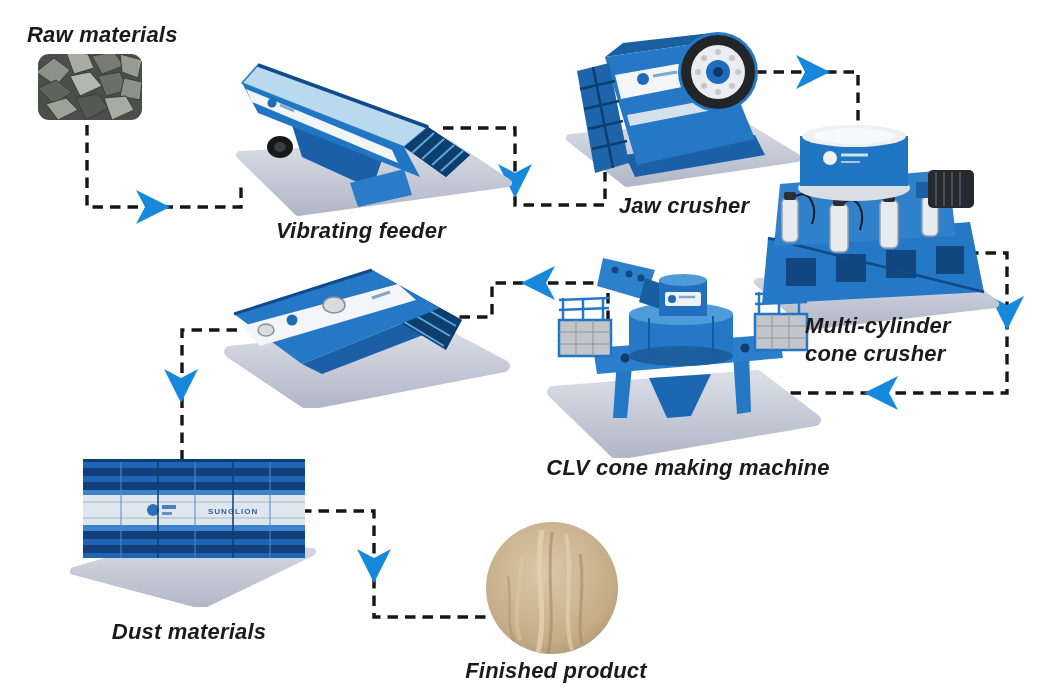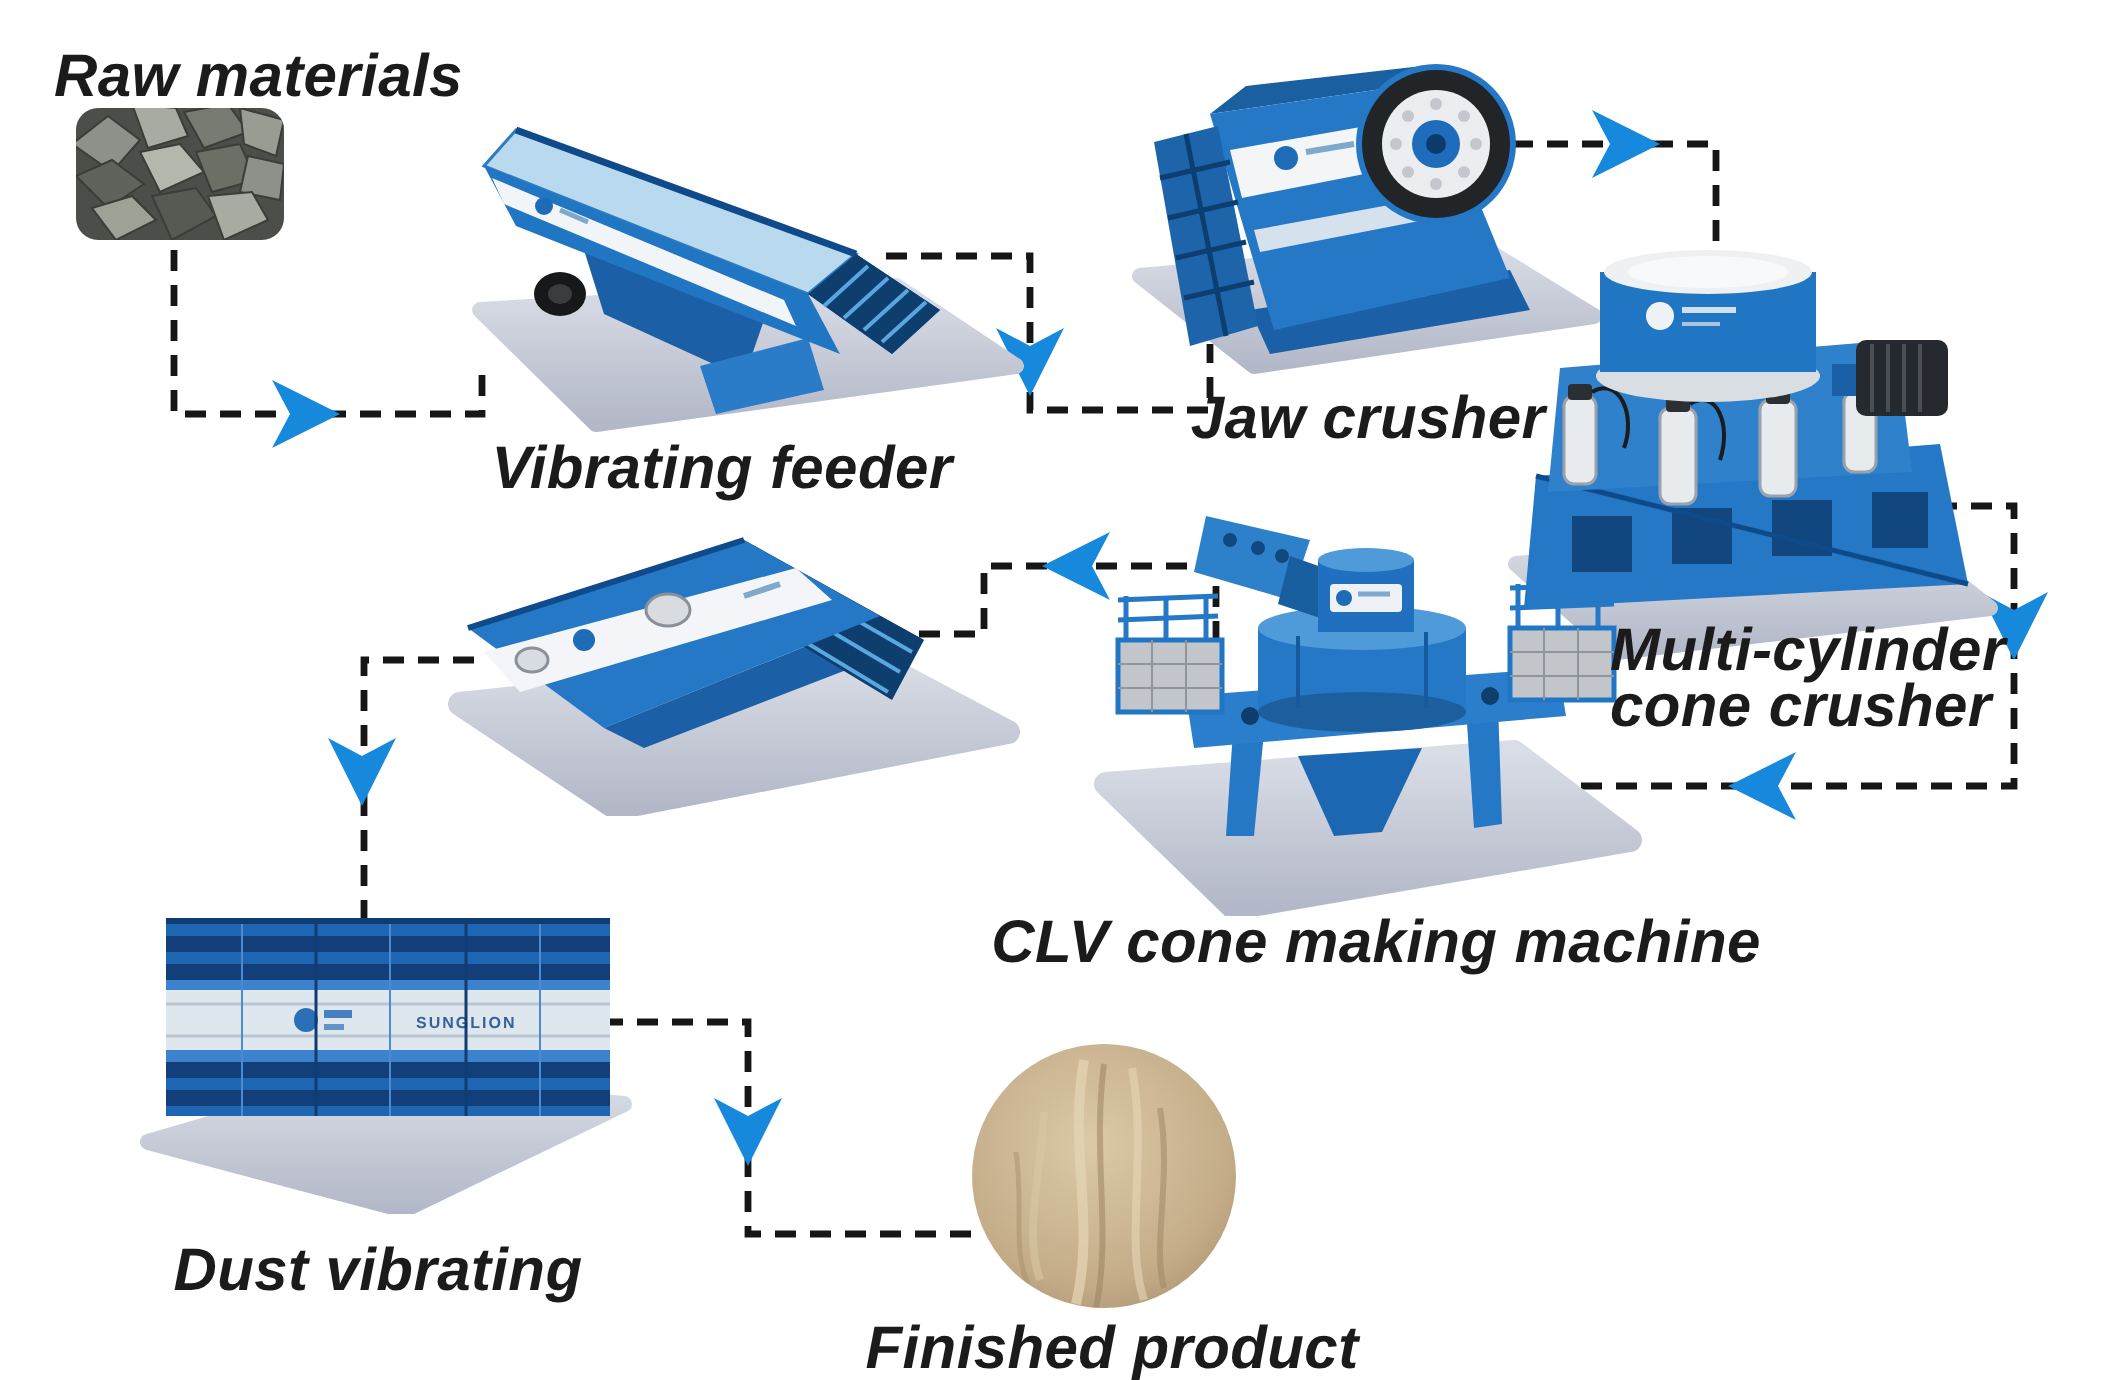--- a/index.html
+++ b/index.html
@@ -2,21 +2,21 @@
 <html><head>
 <meta charset="utf-8">
 <style>
   html,body{margin:0;padding:0;background:#ffffff;}
   .canvas{position:relative;width:1052px;height:690px;background:#ffffff;overflow:hidden;
           font-family:"Liberation Sans","DejaVu Sans",sans-serif;}
   .canvas svg{position:absolute;display:block;}
   #connectors{left:0;top:0;z-index:1;}
   .machine{z-index:2;}
   .lbl{position:absolute;z-index:3;color:#1b1b1b;font-weight:bold;font-style:italic;
-       font-size:30px;letter-spacing:.2px;white-space:nowrap;}
+       font-size:22px;letter-spacing:.2px;white-space:nowrap;}
   .lbl.center{transform:translateX(-50%);}
   .lbl .line{display:block;line-height:28px;font-style:italic;}
 </style>
 </head>
 <body>
 
 <div class="canvas">
 
   <svg id="connectors" width="1052" height="690" viewBox="0 0 1052 690">
     <g fill="none" stroke="#161616" stroke-width="3.4" stroke-dasharray="10.5 7">
@@ -336,17 +336,17 @@
   <div class="lbl center" style="left:361px;top:218px">Vibrating feeder</div>
 
   <div class="lbl" style="left:805px;top:312px">
     <span class="line">Multi-cylinder</span>
     <span class="line">cone crusher</span>
   </div>
 
   <div class="lbl center" style="left:688px;top:455px">CLV cone making machine</div>
 
 
-  <div class="lbl center" style="left:189px;top:619px">Dust vibrating</div>
+  <div class="lbl center" style="left:189px;top:619px">Dust materials</div>
 
   <div class="lbl center" style="left:556px;top:658px">Finished product</div>
 
 </div>
 
 </body></html>

